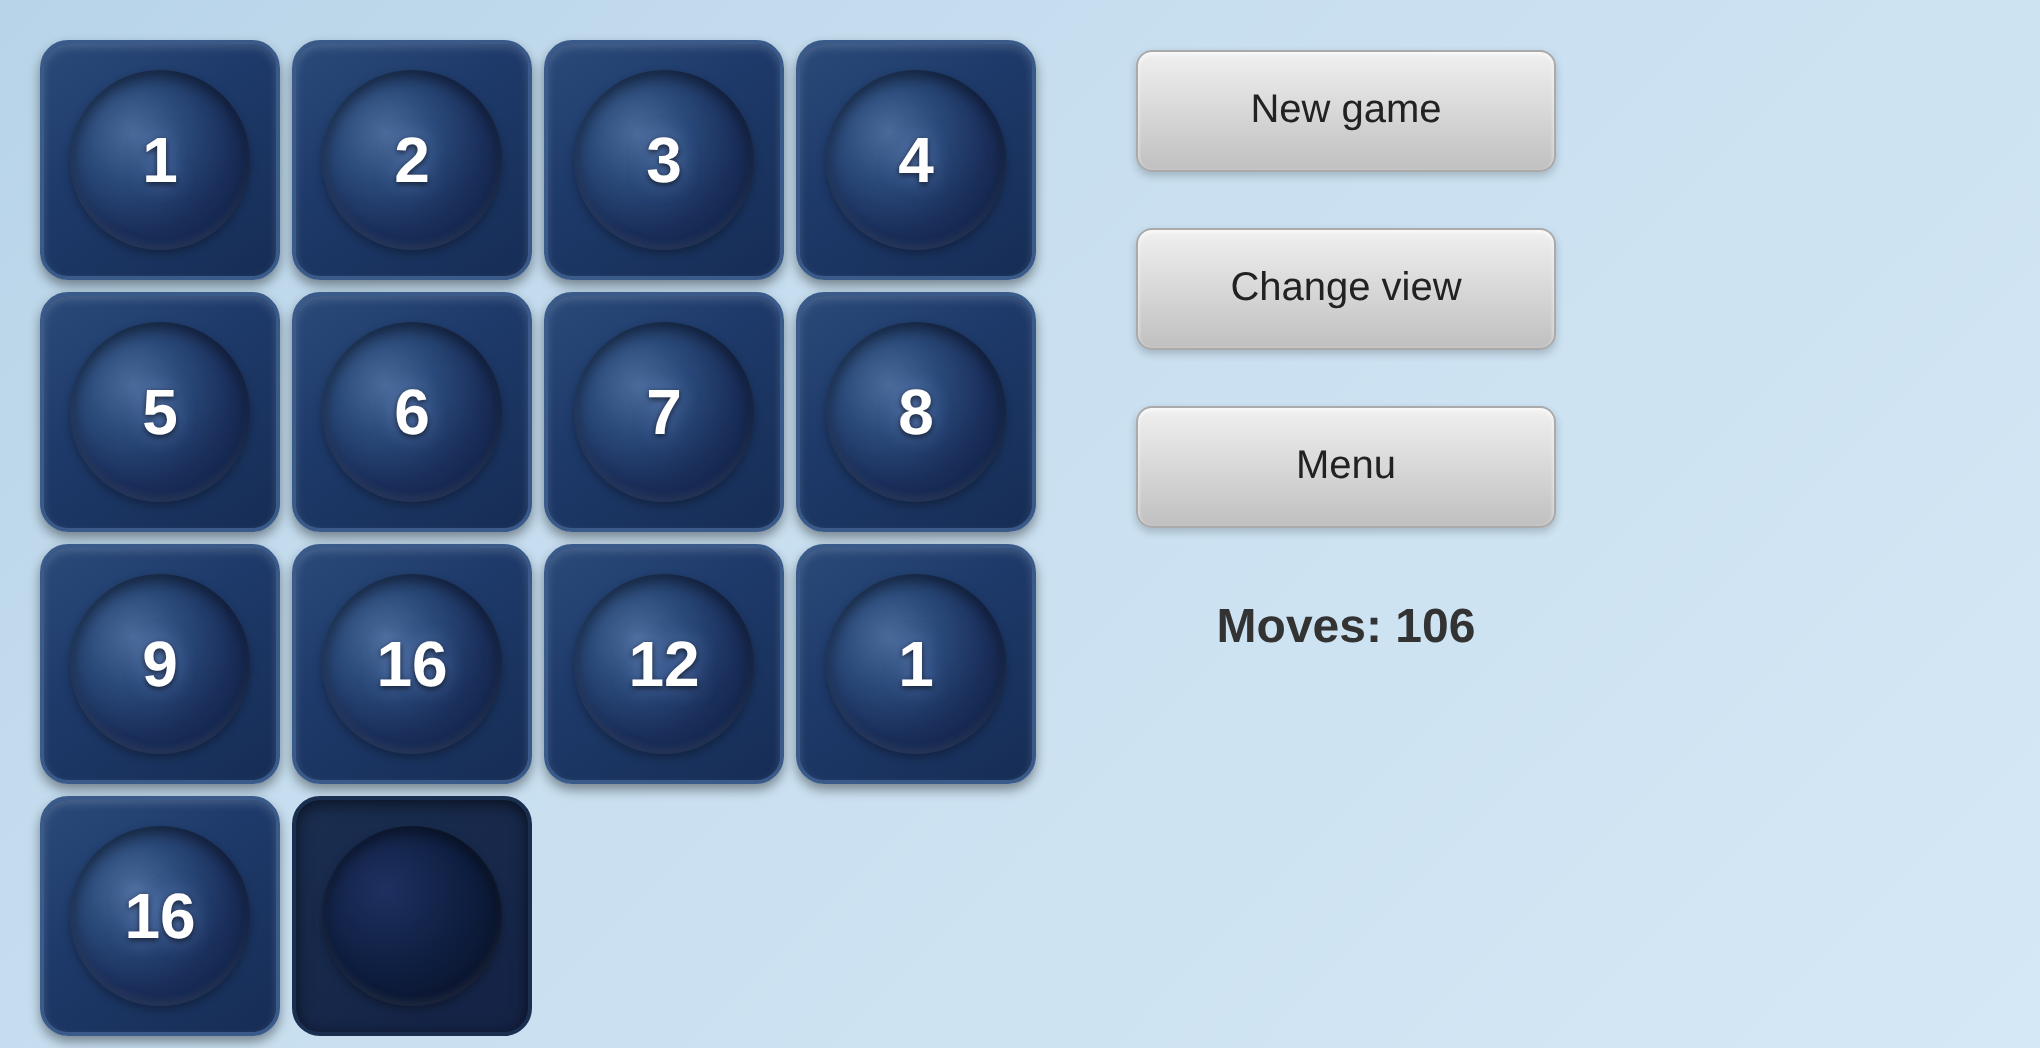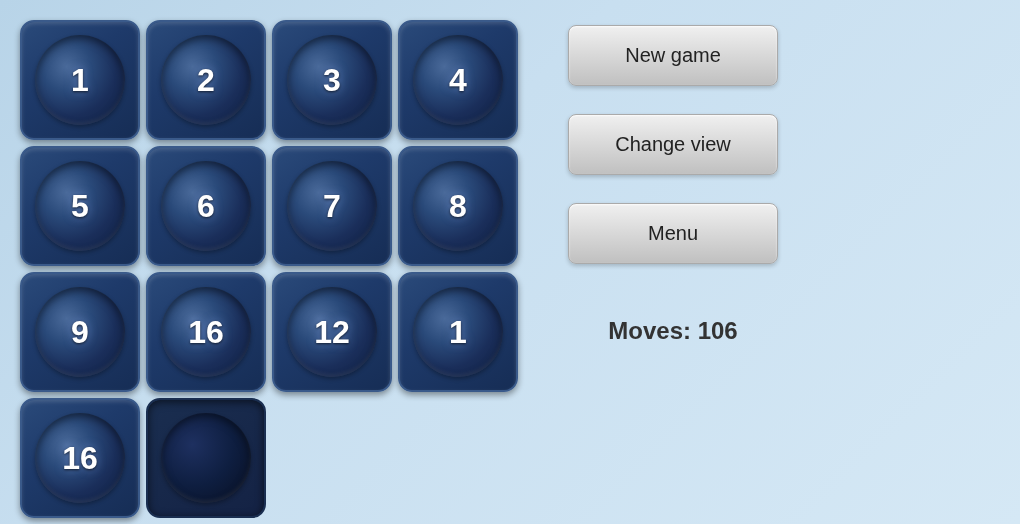--- a/index.html
+++ b/index.html
@@ -94,21 +94,21 @@
       text-align: center;
       box-shadow: 0 2px 4px rgba(0,0,0,0.2), inset 0 1px 2px rgba(255,255,255,0.8);
       min-width: 200px;
     }
 
     .moves-display {
       font-size: 24px;
       font-weight: 600;
       color: #333333;
       text-align: center;
-      margin-top: 25px;
+      margin-top: 8px;
     }
   </style>
 </head>
 <body>
 
 <div class="game-area">
   <div class="grid-container">
 
   <div class="tile">
         <div class="tile-inner">

